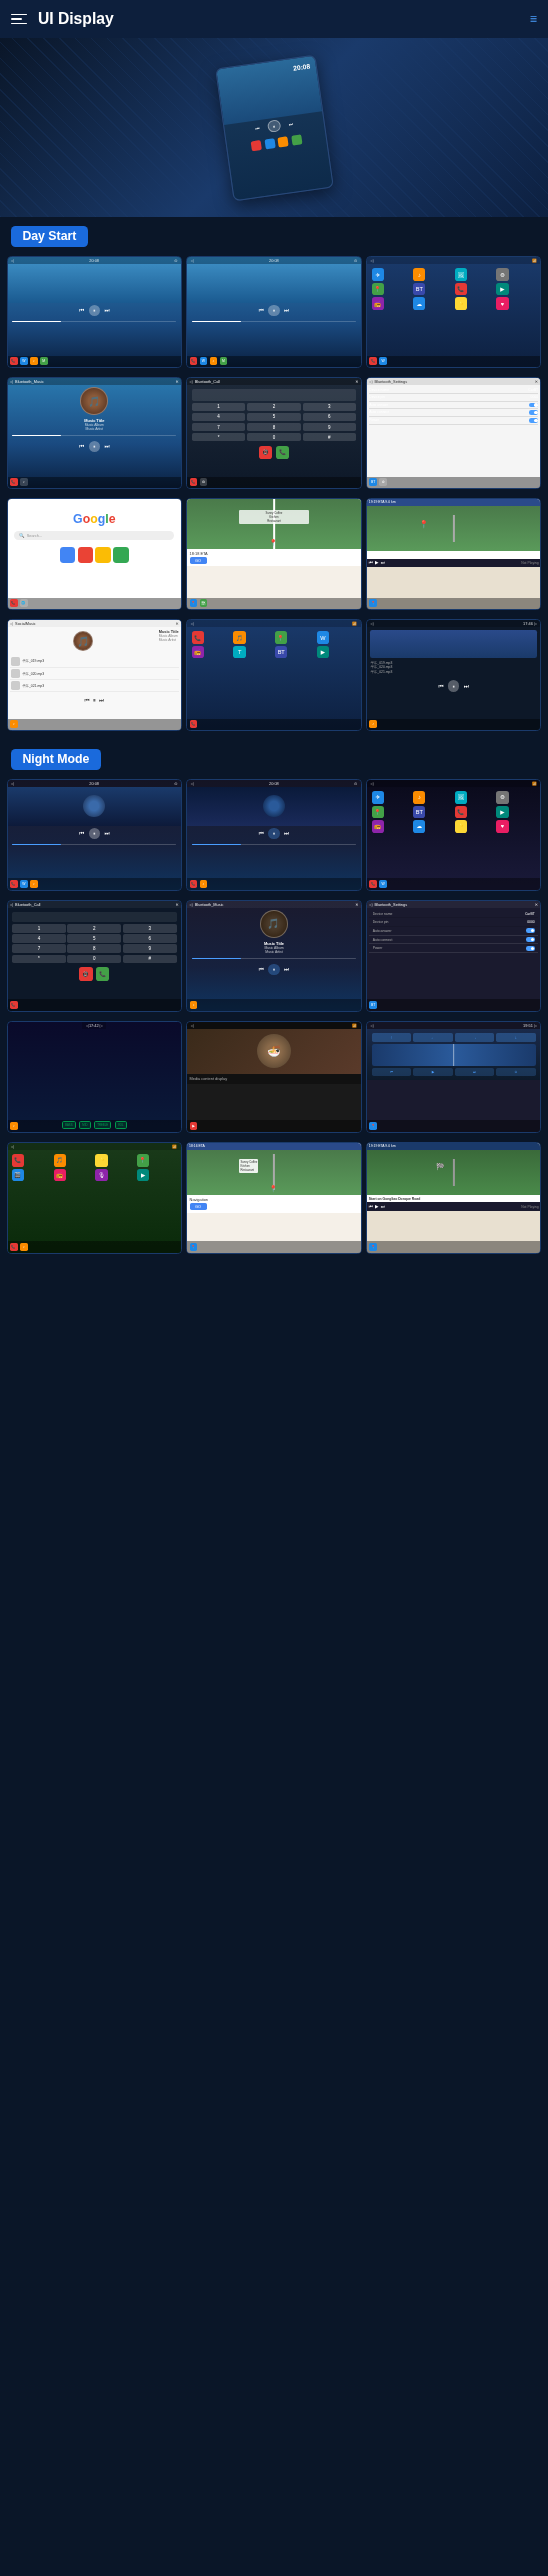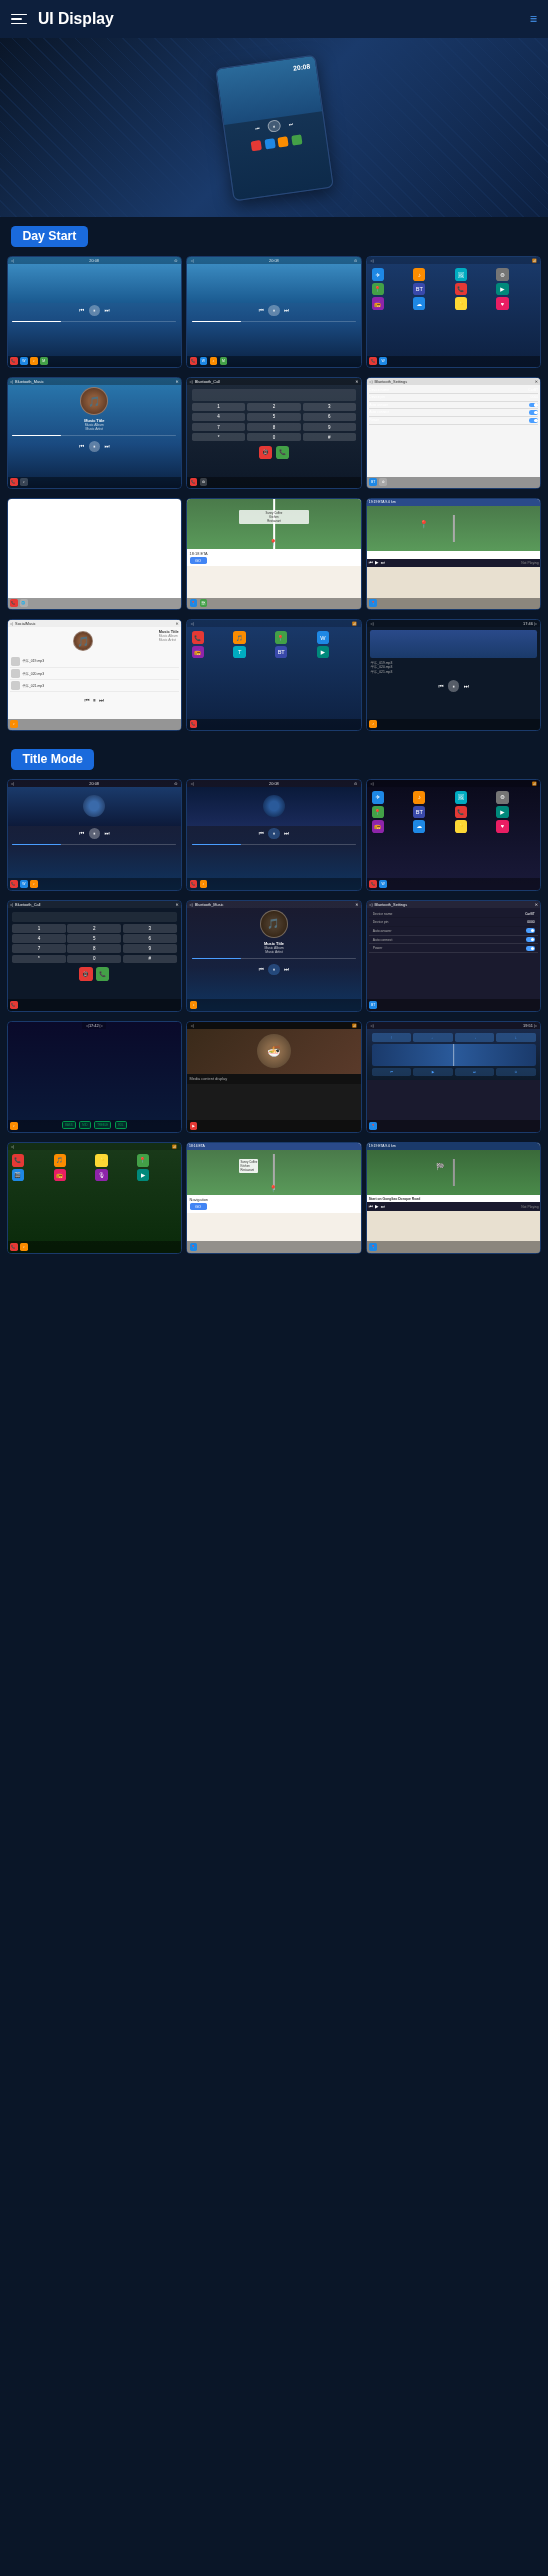--- a/index.html
+++ b/index.html
@@ -608,20 +608,35 @@
         <div class="sim-bottom-icon">⚙</div>
       </div>
     </div>
   </div>
 </div>
 
 <div class="screens-grid">
 
   <div class="screen-card tall">
     <div class="sim-screen sim-google">
+      <div style="padding:4.5px;text-align:center;">
+        <div style="font-size:12.3px;font-weight:bold;color:#4285f4;margin-top:9px;">
+          <span style="color:#4285f4">G</span><span style="color:#ea4335">o</span><span style="color:#fbbc05">o</span><span style="color:#4285f4">g</span><span style="color:#34a853">l</span><span style="color:#ea4335">e</span>
+        </div>
+        <div style="background:#eee;border-radius:11.2px;padding:2.2px 4.5px;margin:4.5px 2.2px;display:flex;align-items:center;gap:2.2px;">
+          <span style="font-size:4.5px;color:#999;">🔍</span>
+          <span style="font-size:3.9px;color:#999;">Search...</span>
+        </div>
+        <div style="display:flex;gap:2.2px;justify-content:center;flex-wrap:wrap;padding:2.2px;">
+          <div style="width:15.7px;height:15.7px;border-radius:3.4px;background:#4285f4;"></div>
+          <div style="width:15.7px;height:15.7px;border-radius:3.4px;background:#ea4335;"></div>
+          <div style="width:15.7px;height:15.7px;border-radius:3.4px;background:#fbbc05;"></div>
+          <div style="width:15.7px;height:15.7px;border-radius:3.4px;background:#34a853;"></div>
+        </div>
+      </div>
       <div class="sim-bottom-bar">
         <div class="sim-bottom-icon app-red">📞</div>
         <div class="sim-bottom-icon">🌐</div>
       </div>
     </div>
   </div>
 
   <div class="screen-card tall">
     <div class="sim-screen sim-nav">
       <div class="map-road" style="height:50px;">
@@ -753,21 +768,21 @@
         <span class="sim-ctrl">⏭</span>
       </div>
       <div class="sim-bottom-bar">
         <div class="sim-bottom-icon app-orange">♪</div>
       </div>
     </div>
   </div>
 </div>
 
 <div>
-  <span class="section-badge">Title Mode</span>
+  <span class="section-badge">Night Mode</span>
 </div>
 
 <div class="screens-grid">
 
   <div class="screen-card tall">
     <div class="sim-screen sim-music-dark">
       <div class="sim-status-bar">
         <span>◁</span>
         <span>20:08</span>
         <span>⊙</span>

